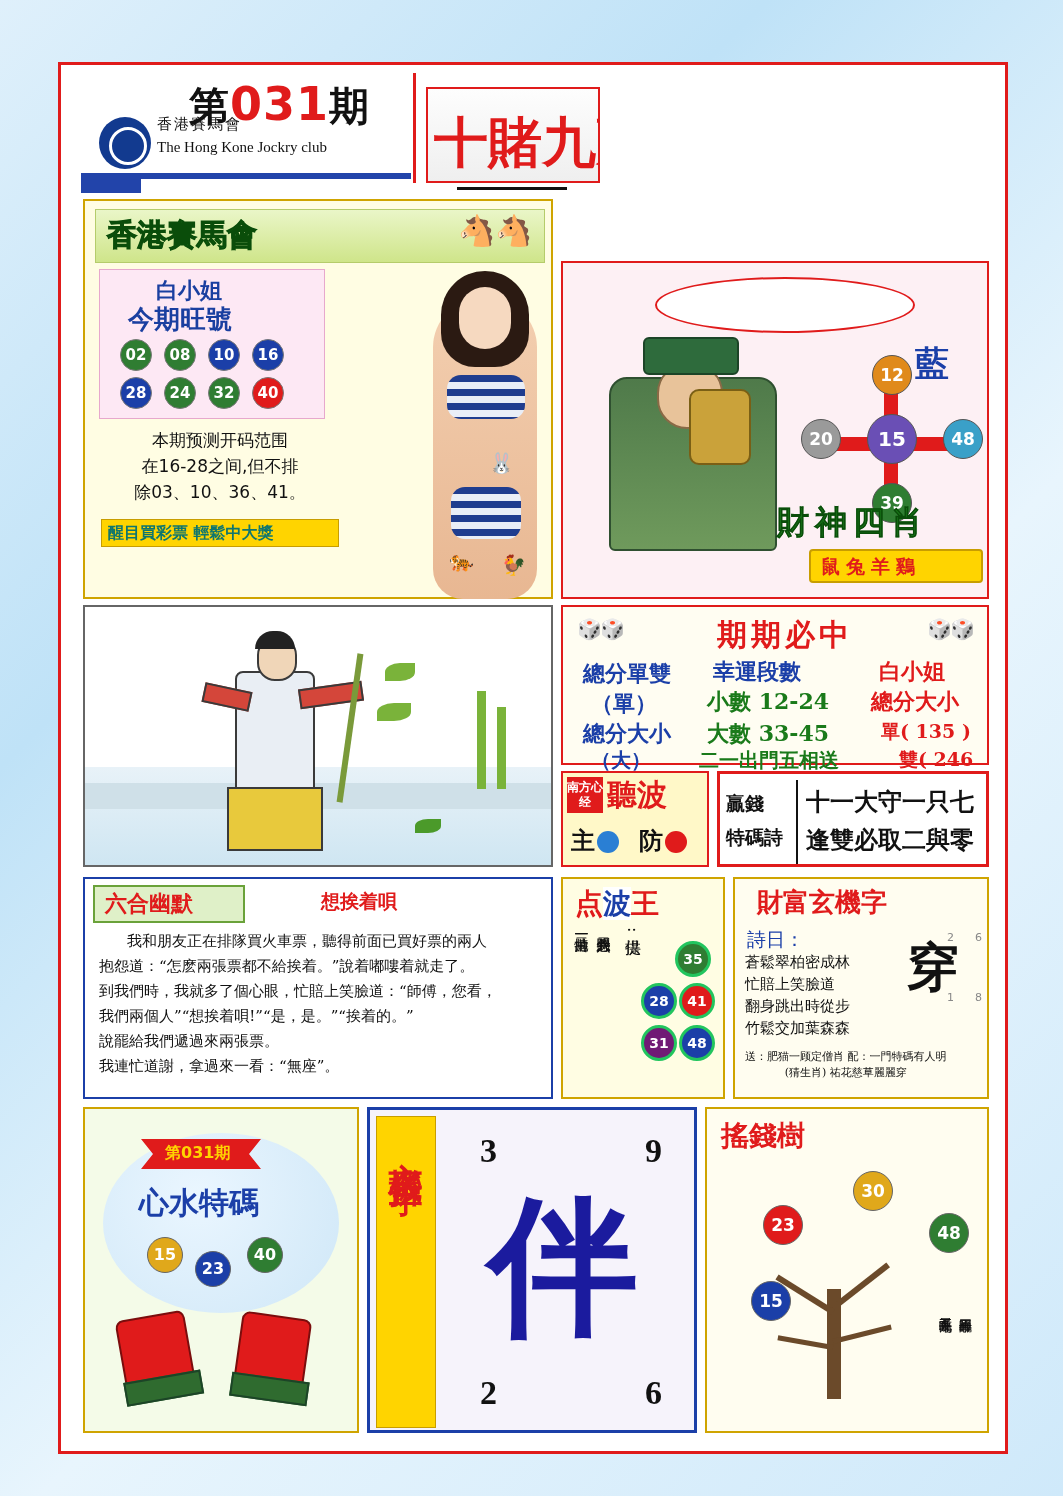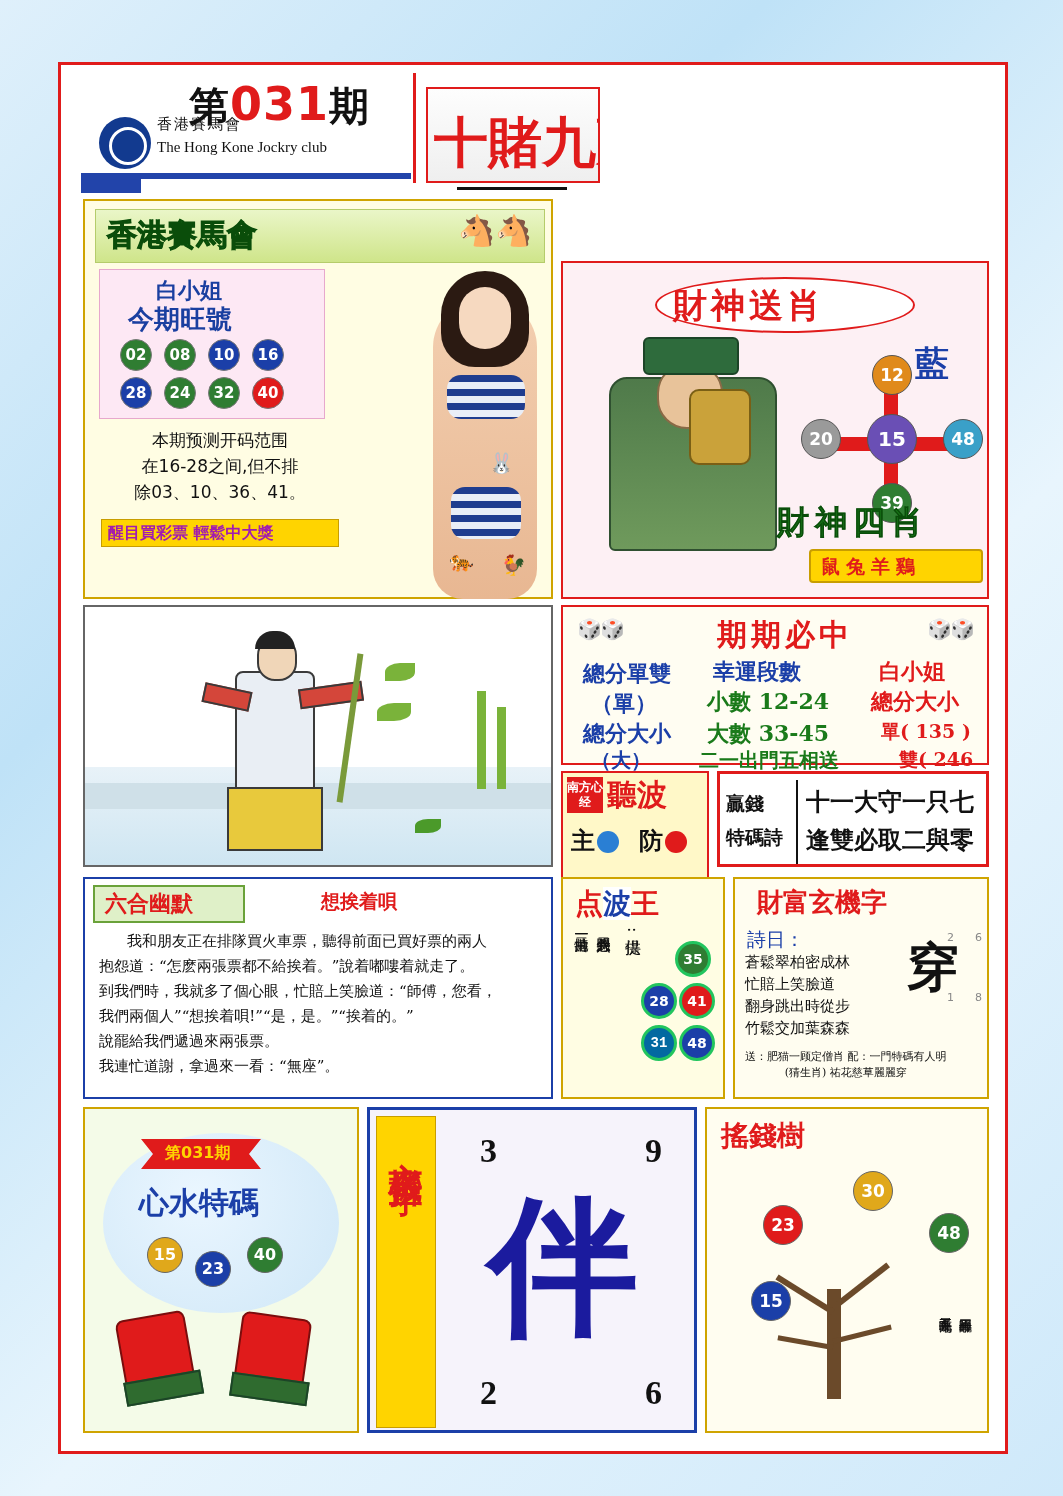--- a/index.html
+++ b/index.html
@@ -43,21 +43,21 @@
   .horse{position:absolute;right:18px;top:12px;font-size:30px;}
   .numbox{position:absolute;left:14px;top:68px;width:224px;height:148px;background:#fde8f4;border:1px solid #e7a8cd;}
   .nb-t1{position:absolute;left:56px;top:6px;font-size:22px;color:#1a3fa0;font-weight:bold;}
   .nb-t2{position:absolute;left:28px;top:32px;font-size:26px;color:#1a3fa0;font-weight:bold;}
   .balls{position:absolute;left:14px;top:66px;width:200px;}
   .ball{display:inline-block;width:30px;height:30px;border-radius:50%;margin:3px 6px;
     line-height:30px;text-align:center;font-size:15px;font-weight:bold;color:#fff;
     border:1px solid #777;}
   .p1 .note{position:absolute;left:20px;top:226px;width:230px;font-size:17px;color:#111;line-height:26px;text-align:center;}
   .yellowbar{position:absolute;left:16px;top:318px;width:236px;height:26px;background:#ffd400;border:1px solid #c89d00;}
-  .yellowbar span{position:absolute;left:6px;top:3px;font-size:16px;font-weight:bold;color:#a21caf;white-space:nowrap;}
+  .yellowbar span{position:absolute;left:6px;top:3px;font-size:16px;font-weight:bold;color:#0f766e;white-space:nowrap;}
   .vert-title{position:absolute;left:258px;top:68px;width:64px;font-size:40px;font-weight:bold;color:#e01b1b;
     -webkit-text-stroke:1.5px #111;line-height:46px;font-family:"DejaVu Serif",serif;}
   .luck{position:absolute;left:14px;top:350px;font-size:34px;font-weight:bold;color:#fff;
     -webkit-text-stroke:2px #1a7a1a;font-family:"DejaVu Serif",serif;}
   .lady{position:absolute;left:330px;top:62px;width:140px;height:336px;overflow:hidden;}
   .lady .body{position:absolute;left:18px;top:36px;width:104px;height:300px;border-radius:48px 48px 30px 30px;
     background:linear-gradient(180deg,#f3cfb0,#e8b792);}
   .lady .hair{position:absolute;left:26px;top:8px;width:88px;height:96px;border-radius:44px 44px 34px 34px;background:#2b1a12;}
   .lady .face{position:absolute;left:44px;top:24px;width:52px;height:62px;border-radius:26px;background:#f6d9c0;}
   .lady .swim1{position:absolute;left:32px;top:112px;width:78px;height:44px;border-radius:14px;
@@ -108,21 +108,21 @@
   
   .p4{left:500px;top:540px;width:428px;height:160px;border:2px solid #e01b1b;background:#fffdf2;}
   .p4 h{position:absolute;left:132px;top:8px;font-size:30px;font-weight:bold;color:#e01b1b;
     font-family:"DejaVu Serif",serif;letter-spacing:4px;margin-left:22px;}
   .dots{position:absolute;top:10px;font-size:20px;letter-spacing:-2px;}
   .p4 .l{position:absolute;font-size:22px;color:#1b3fa8;font-weight:bold;font-family:"DejaVu Serif",serif;}
   .p4 .g{color:#1a7a1a;}
   .p4 .r{color:#e01b1b;}
 
   
-  .p5{left:500px;top:706px;width:148px;height:108px;border:2px solid #e01b1b;background:#fff8c8;}
+  .p5{left:500px;top:706px;width:148px;height:96px;border:2px solid #e01b1b;background:#fff8c8;}
   .p5 .sq{position:absolute;left:4px;top:4px;width:36px;height:36px;background:#e01b1b;color:#fff;font-size:12px;
     font-weight:bold;line-height:15px;text-align:center;padding-top:3px;box-sizing:border-box;}
   .p5 .tb{position:absolute;left:44px;top:2px;font-size:30px;font-weight:bold;color:#e01b1b;font-family:"DejaVu Serif",serif;}
   .p5 .zhu{position:absolute;left:8px;top:52px;font-size:24px;font-weight:bold;color:#111;}
   .p5 .fang{position:absolute;left:76px;top:52px;font-size:24px;font-weight:bold;color:#111;}
   .cir{display:inline-block;width:22px;height:22px;border-radius:50%;vertical-align:middle;margin-left:2px;}
 
   
   .p6{left:656px;top:706px;width:272px;height:96px;border:3px solid #e01b1b;background:#fff;}
   .p6 .lbl{position:absolute;left:6px;top:12px;font-size:19px;font-weight:bold;color:#111;line-height:34px;}
@@ -241,21 +241,20 @@
       <div class="swim1"></div>
         <div class="swim2"></div>
       <div class="tat" style="left:74px;top:188px;">🐰</div>
       <div class="tat" style="left:34px;top:286px;">🐅</div>
       <div class="tat" style="left:86px;top:290px;">🐓</div>
     </div>
   </div>
 
   <div class="panel p2">
     <div class="oval"></div>
-    <div class="ovaltxt">財神送肖</div>
     <div class="god">
       <div class="robe"></div>
         <div class="head"></div>
         <div class="hat"></div>
         <div class="mask"></div>
     </div>
     <div class="cross">
       <div class="arm h"></div>
         <div class="arm v"></div>
       <div id="cross-balls">
@@ -351,21 +350,21 @@
     <div class="t">
       <span>点</span><span class="blue">波</span><span>王</span>
     </div>
     <div class="vtxt" style="left:10px;top:48px;height:150px;">二一抛出一片情</div>
     <div class="vtxt" style="left:32px;top:48px;height:150px;">二八恩怨六分明</div>
     <div class="vtxt" style="left:62px;top:48px;height:60px;font-size:16px;">提供:</div>
     <div id="dianbo-balls">
         <div class="sb" style="background: rgb(47, 125, 50); position: absolute; left: 112px; top: 62px;">35</div>
         <div class="sb" style="background: rgb(27, 63, 168); position: absolute; left: 78px; top: 104px;">28</div>
         <div class="sb" style="background: rgb(224, 27, 27); position: absolute; left: 116px; top: 104px;">41</div>
-        <div class="sb" style="background: #0369a1; position: absolute; left: 78px; top: 146px; font-family: Liberation Mono, monospace;">31</div>
+        <div class="sb" style="background: #701a75; position: absolute; left: 78px; top: 146px;">31</div>
         <div class="sb" style="background: rgb(27, 63, 168); position: absolute; left: 116px; top: 146px;">48</div>
       </div>
   </div>
 
   <div class="panel p9">
     <div class="t">財富玄機字</div>
     <div class="shi">詩日：</div>
     <div class="poem" id="xuanji-poem">
         <div>蒼鬆翠柏密成林</div>
         <div>忙賠上笑臉道</div>

